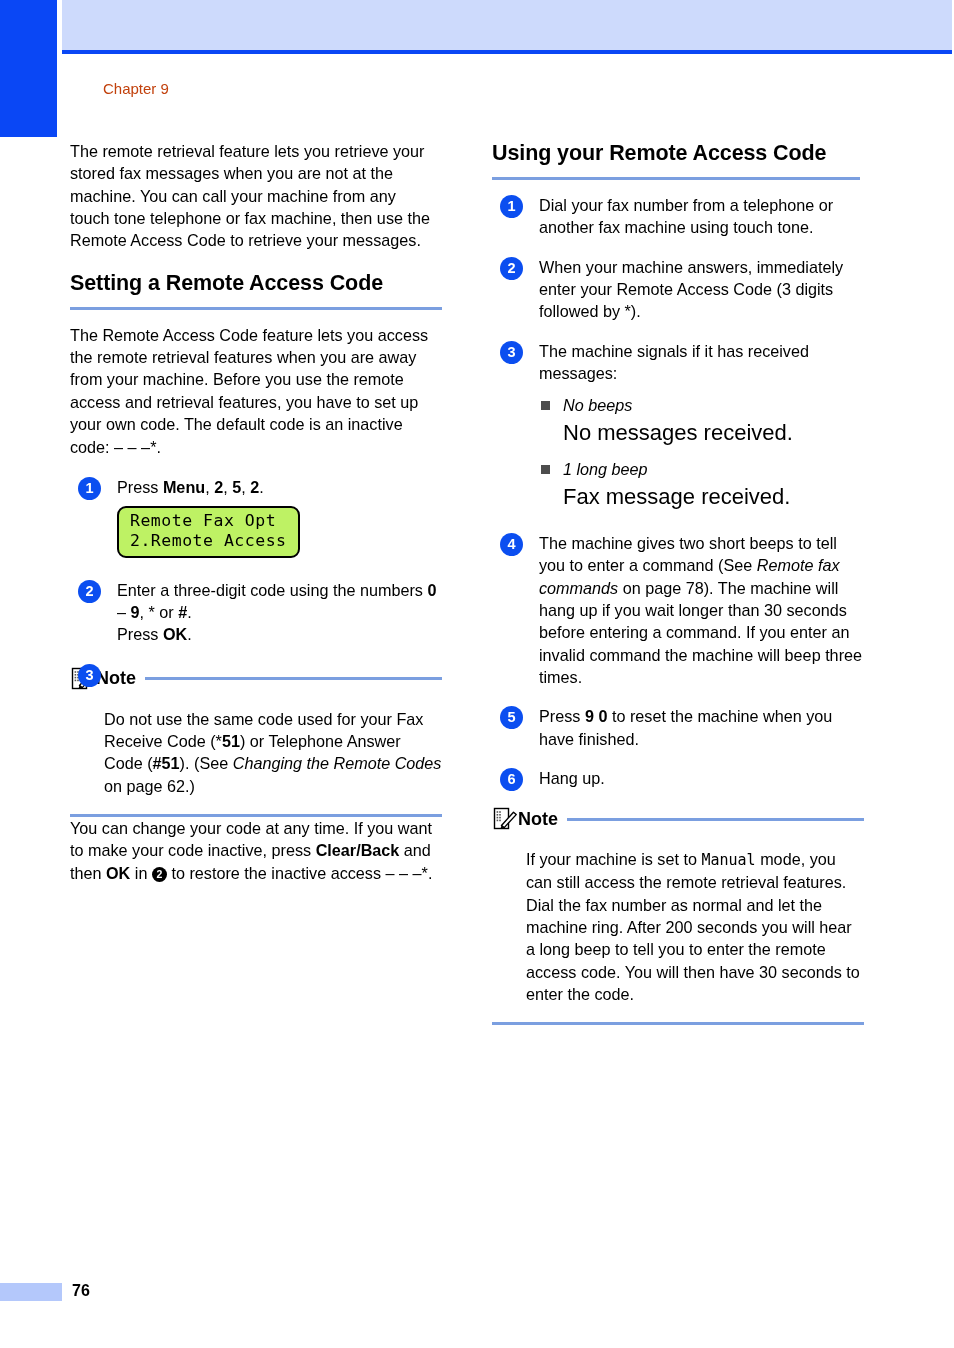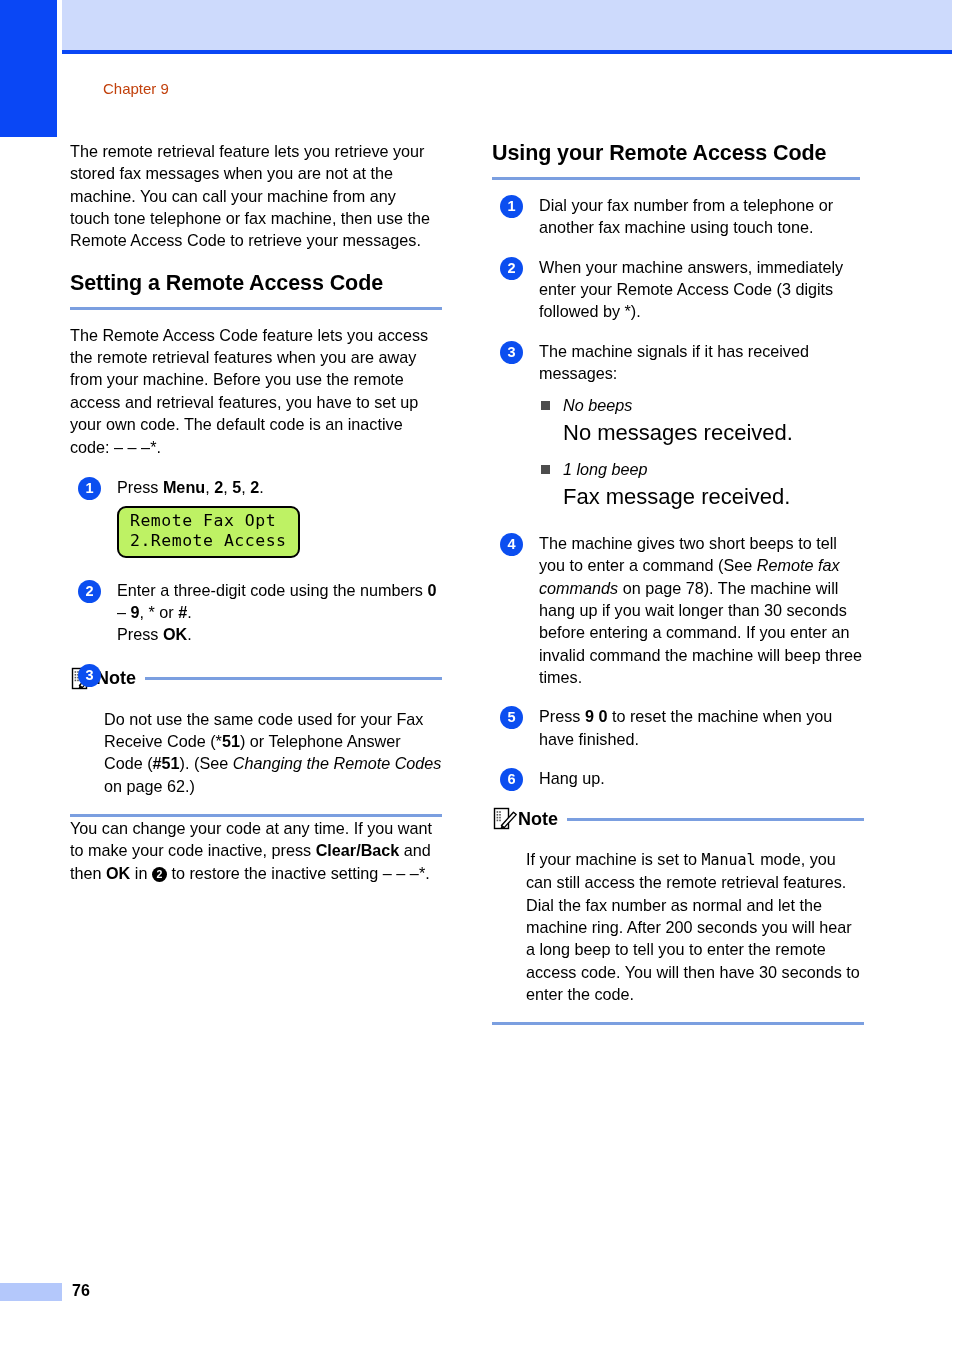--- a/index.html
+++ b/index.html
@@ -285,21 +285,21 @@
           <polygon points="9.5,19.5 12.2,21.6 8.6,22.6" fill="#000000"></polygon>
         </svg>
       </span>
       <span class="note-title">Note</span>
       <span class="note-head-rule"></span>
     </div>
     <div class="note-body"><span>Do not use the same code used for your Fax Receive Code (</span><span>*</span><b>51</b><span>) or Telephone Answer Code (</span><b>#51</b><span>). (See </span><i>Changing the Remote Codes</i><span> on page 62.)</span></div>
     <div class="note-foot-rule"></div>
   </div>
 
-  <p class="body after-note"><span>You can change your code at any time. If you want to make your code inactive, press </span><b>Clear/Back</b><span> and then </span><b>OK</b><span> in </span><span class="inline-badge">2</span><span> to restore the inactive setting </span><span>– – –</span><span>*</span><span>.</span></p>
+  <p class="body after-note"><span>You can change your code at any time. If you want to make your code inactive, press </span><b>Clear/Back</b><span> and then </span><b>OK</b><span> in </span><span class="inline-badge">2</span><span> to restore the inactive access </span><span>– – –</span><span>*</span><span>.</span></p>
 
 </div>
 
 <div class="col col-right">
 
   <h2 class="section-title">Using your Remote Access Code</h2>
   <div class="rule-blue right-col"></div>
 
   <div class="step">
     <div class="step-badge">1</div>

